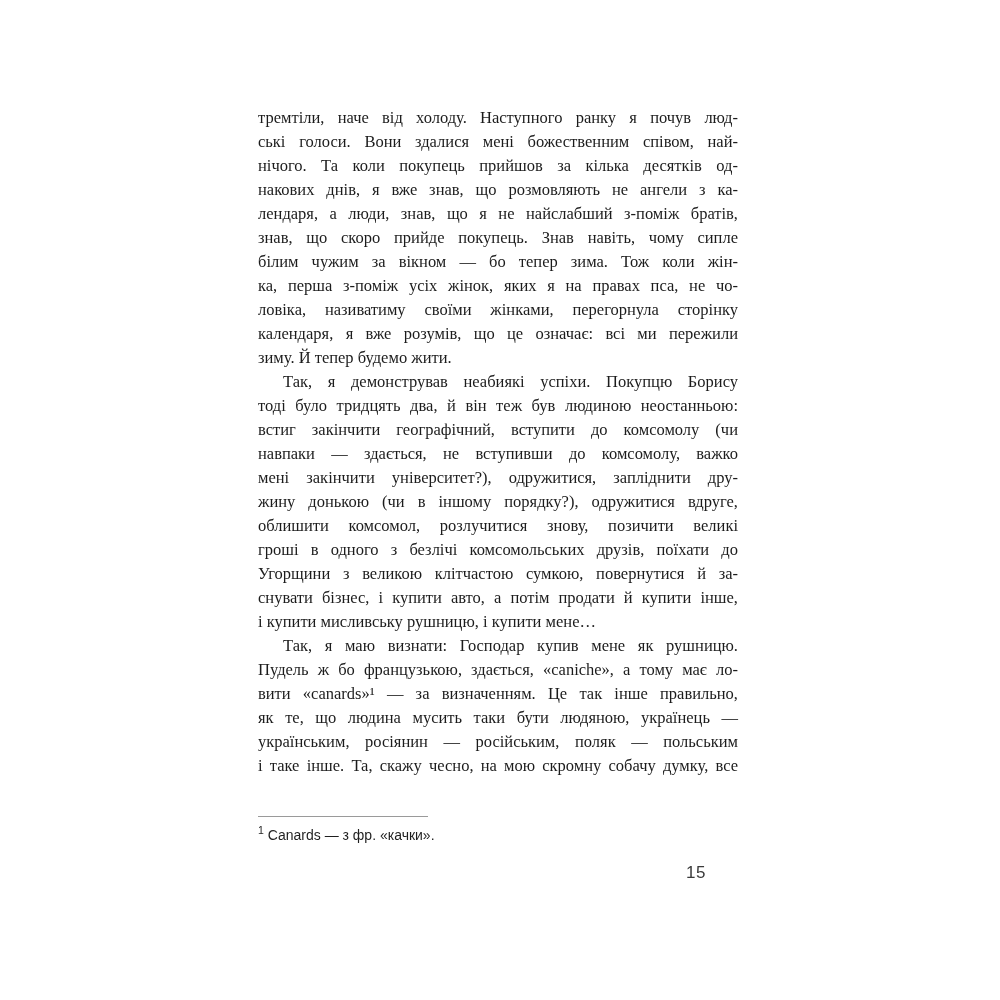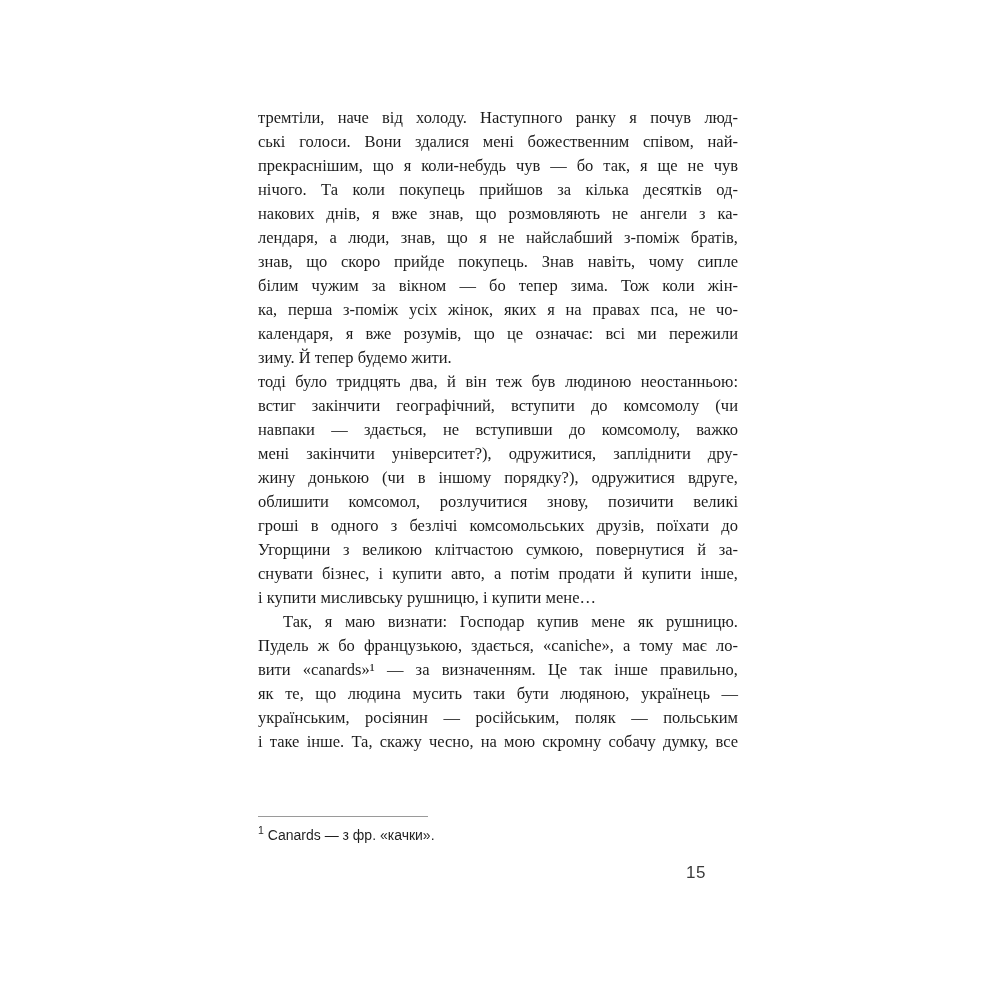--- a/index.html
+++ b/index.html
@@ -72,31 +72,32 @@
 </style>
 </head>
 <body>
 
 <main class="page">
 
   <section class="body-text">
       <div class="para">
         <div class="line">тремтіли, наче від холоду. Наступного ранку я почув люд-</div>
         <div class="line">ські голоси. Вони здалися мені божественним співом, най-</div>
-        <div class="line">прекраснішим, що я коли-небудь чув — бо так, я ще не чув</div>
         <div class="line">нічого. Та коли покупець прийшов за кілька десятків од-</div>
         <div class="line">накових днів, я вже знав, що розмовляють не ангели з ка-</div>
         <div class="line">лендаря, а люди, знав, що я не найслабший з-поміж братів,</div>
         <div class="line">знав, що скоро прийде покупець. Знав навіть, чому сипле</div>
         <div class="line">білим чужим за вікном — бо тепер зима. Тож коли жін-</div>
         <div class="line">ка, перша з-поміж усіх жінок, яких я на правах пса, не чо-</div>
+        <div class="line">ловіка, називатиму своїми жінками, перегорнула сторінку</div>
         <div class="line">календаря, я вже розумів, що це означає: всі ми пережили</div>
         <div class="line endline">зиму. Й тепер будемо жити.</div>
       </div>
       <div class="para">
+        <div class="line indent">Так, я демонстрував неабиякі успіхи. Покупцю Борису</div>
         <div class="line">тоді було тридцять два, й він теж був людиною неостанньою:</div>
         <div class="line">встиг закінчити географічний, вступити до комсомолу (чи</div>
         <div class="line">навпаки — здається, не вступивши до комсомолу, важко</div>
         <div class="line">мені закінчити університет?), одружитися, запліднити дру-</div>
         <div class="line">жину донькою (чи в іншому порядку?), одружитися вдруге,</div>
         <div class="line">облишити комсомол, розлучитися знову, позичити великі</div>
         <div class="line">гроші в одного з безлічі комсомольських друзів, поїхати до</div>
         <div class="line">Угорщини з великою клітчастою сумкою, повернутися й за-</div>
         <div class="line">снувати бізнес, і купити авто, а потім продати й купити інше,</div>
         <div class="line endline">і купити мисливську рушницю, і купити мене…</div>

